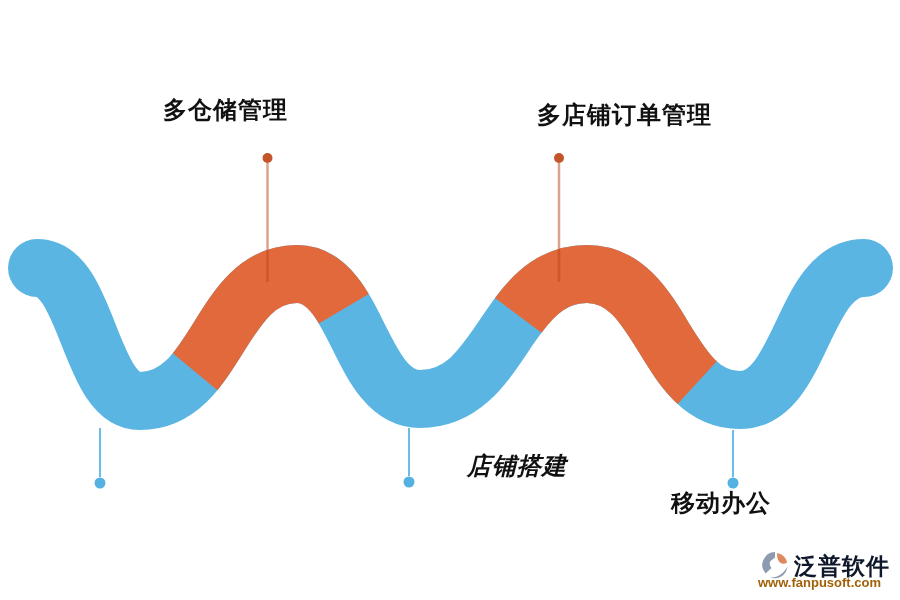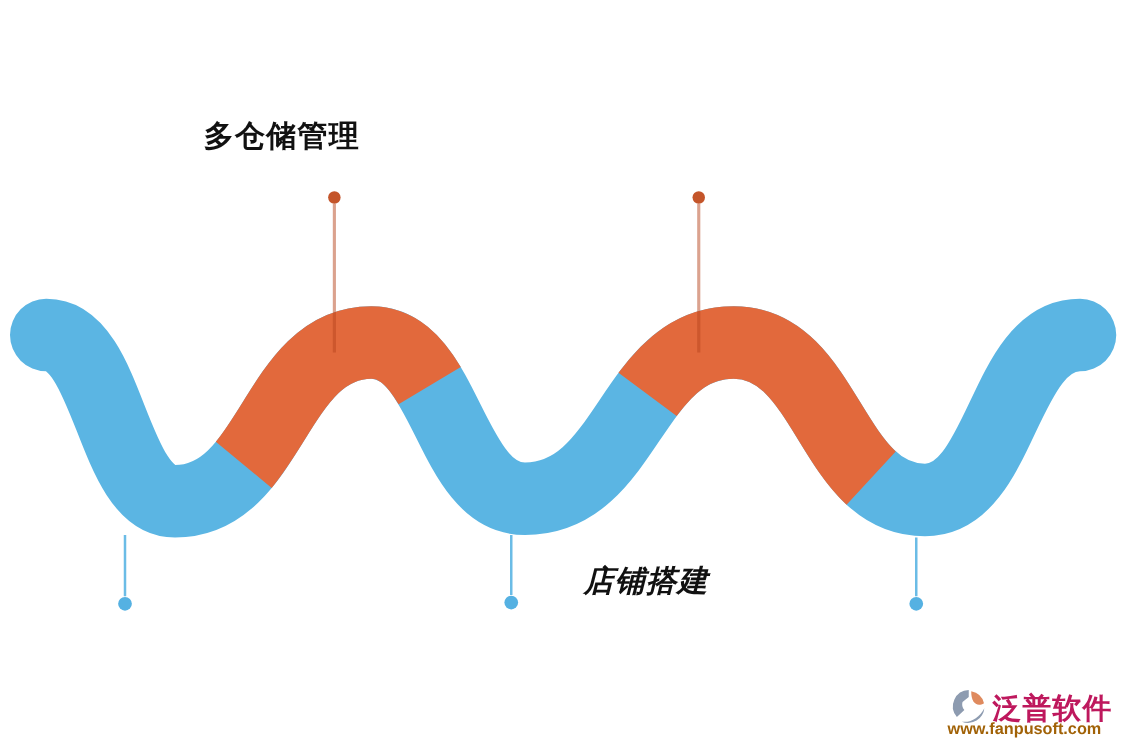--- a/index.html
+++ b/index.html
@@ -40,21 +40,21 @@
     top: 550px;
     width: 30px;
     height: 30px;
   }
   #wm-brand {
     position: absolute;
     left: 794px;
     top: 551px;
     font-size: 23px;
     font-weight: bold;
-    color: #be185d;
+    color: #0f172a;
     letter-spacing: 1px;
     white-space: nowrap;
   }
   #wm-url {
     position: absolute;
     left: 758px;
     top: 575px;
     font-size: 13px;
     font-weight: bold;
     color: #a16207;
@@ -82,21 +82,23 @@
     <circle cx="100" cy="483" r="5.5" fill="#55b1e2"></circle>
 
     <line x1="409" y1="428" x2="409" y2="476" stroke="rgba(91,181,227,0.9)" stroke-width="2"></line>
     <circle cx="409" cy="482" r="5.5" fill="#55b1e2"></circle>
 
     <line x1="733" y1="430" x2="733" y2="477" stroke="rgba(91,181,227,0.9)" stroke-width="2"></line>
     <circle cx="733" cy="483" r="5.5" fill="#55b1e2"></circle>
   </svg>
 
   <div class="node-label" id="label-top-1">多仓储管理</div>
+  <div class="node-label" id="label-top-2">多店铺订单管理</div>
   <div class="node-label" id="label-bot-2">店铺搭建</div>
+  <div class="node-label" id="label-bot-3">移动办公</div>
 
   <svg id="wm-logo" viewBox="0 0 30 30">
     <path d="M15 2 A13 13 0 0 0 5.5 23.5 L11.5 18 A7 7 0 0 1 10 11.5 L15 7.5 Z" fill="#8d9bb0"></path>
     <path d="M17 3 A13 13 0 0 1 27.2 12.5 C21.5 16 16.8 12 17 3 Z" fill="#df8a5e"></path>
     <path d="M27.5 16.5 A13 13 0 0 1 9.5 27.3 C16.5 28.5 23.5 24 27.5 16.5 Z" fill="#8d9bb0"></path>
   </svg>
   <div id="wm-brand">泛普软件</div>
   <div id="wm-url">www.fanpusoft.com</div>
 
 </div>

